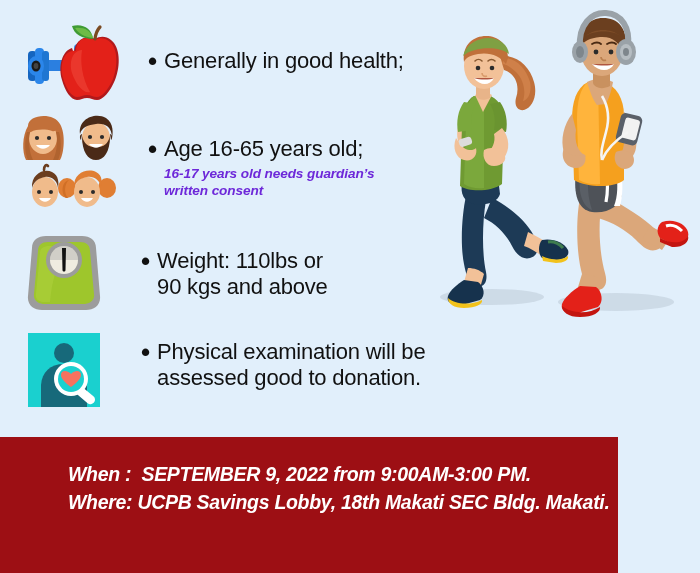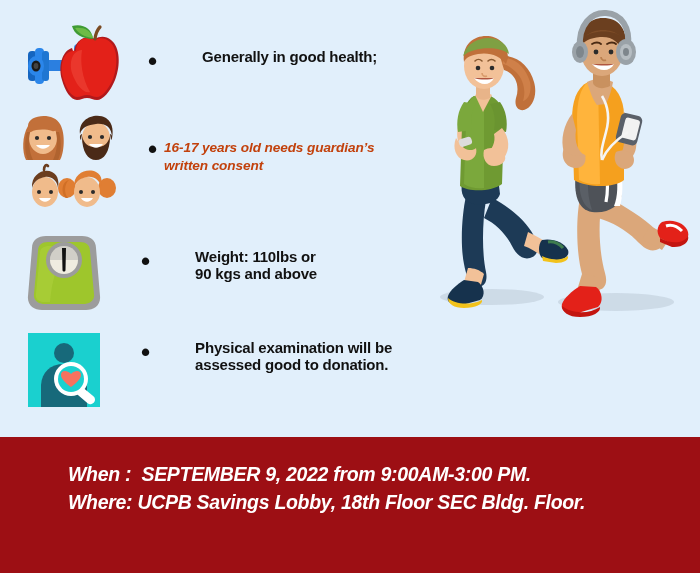--- a/index.html
+++ b/index.html
@@ -35,33 +35,32 @@
     align-items:flex-start;
   }
   .bullet {
     font-size:26px;
     line-height:1;
     color:#111;
     margin-right:7px;
     font-weight:700;
   }
   .crit-main {
-    font-size:15px;
-    font-weight:700;
+    font-size:22px;
+    font-weight:400;
     color:#111;
     line-height:1.16;
     letter-spacing:-0.2px;
     white-space:pre-line;
-    margin-left:38px;
   }
   .crit-sub {
     font-size:13.6px;
     font-style:italic;
     font-weight:700;
-    color:#c2410c;
+    color:#6d28d9;
     line-height:1.3;
     letter-spacing:-0.1px;
     margin-top:3px;
     white-space:pre-line;
   }
 
   
   #crit-health   { left:14px; top:18px;  }
   #crit-age      { left:14px; top:110px; }
   #crit-weight   { left:14px; top:228px; }
@@ -79,21 +78,21 @@
   #runners {
     position:absolute;
     right:0; top:0;
     width:270px; height:340px;
   }
 
   
   #banner {
     position:absolute;
     left:0; bottom:0;
-    width:700px; height:136px;
+    width:618px; height:136px;
     background:#9d0f14;
     padding:24px 0 0 68px;
   }
   .banner-line {
     color:#ffffff;
     font-size:19.5px;
     font-weight:700;
     font-style:italic;
     line-height:1.42;
     letter-spacing:-0.3px;
@@ -184,20 +183,21 @@
             <path d="M60 78 C59 62 74 58 82 62 C89 65 88 74 87 78 C86 69 79 66 73 67 C67 68 62 71 60 78 Z" fill="#e07e33"></path>
             <circle cx="67" cy="82" r="2" fill="#2b2b2b"></circle>
             <circle cx="79" cy="82" r="2" fill="#2b2b2b"></circle>
             <path d="M67 88 C70 93 76 93 79 88 Z" fill="#ffffff"></path>
           </g>
         </svg>
       </div>
       <div class="crit-text">
         <span class="bullet">•</span>
         <div>
+          <div class="crit-main">Age 16-65 years old;</div>
           <div class="crit-sub">16-17 years old needs  guardian’s
 written consent</div>
         </div>
       </div>
     </div>
 
     <div class="criterion" id="crit-weight">
       <div class="crit-icon">
         <svg class="icon-svg" width="100" height="92" viewBox="0 0 100 92">
           <path d="M18 20 C18 12 24 8 32 8 L68 8 C76 8 82 12 82 20 L86 68 C87 77 80 82 72 82 L28 82 C20 82 13 77 14 68 Z" fill="#9c9c9c"></path>
@@ -362,16 +362,16 @@
         <path d="M177 44 C180 42 184 42 186 44" stroke="#4a2a13" stroke-width="1.8" fill="none" stroke-linecap="round"></path>
         <path d="M171 57 C171 60 174 61 176 60" stroke="#bb8050" stroke-width="1.8" fill="none"></path>
         <path d="M162 64 C169 72 180 72 184 64 Z" fill="#ffffff"></path>
         <path d="M162 64 C169 66 180 66 184 64 Z" fill="#b0563f"></path>
       </g>
     </svg>
   </div>
 
   <div id="banner">
     <div class="banner-line">When :  SEPTEMBER 9, 2022 from 9:00AM-3:00 PM.</div>
-    <div class="banner-line">Where: UCPB Savings Lobby, 18th Floor SEC Bldg. Floor.</div>
+    <div class="banner-line">Where: UCPB Savings Lobby, 18th Makati SEC Bldg. Makati.</div>
   </div>
 
 </div>
 
 </body></html>

